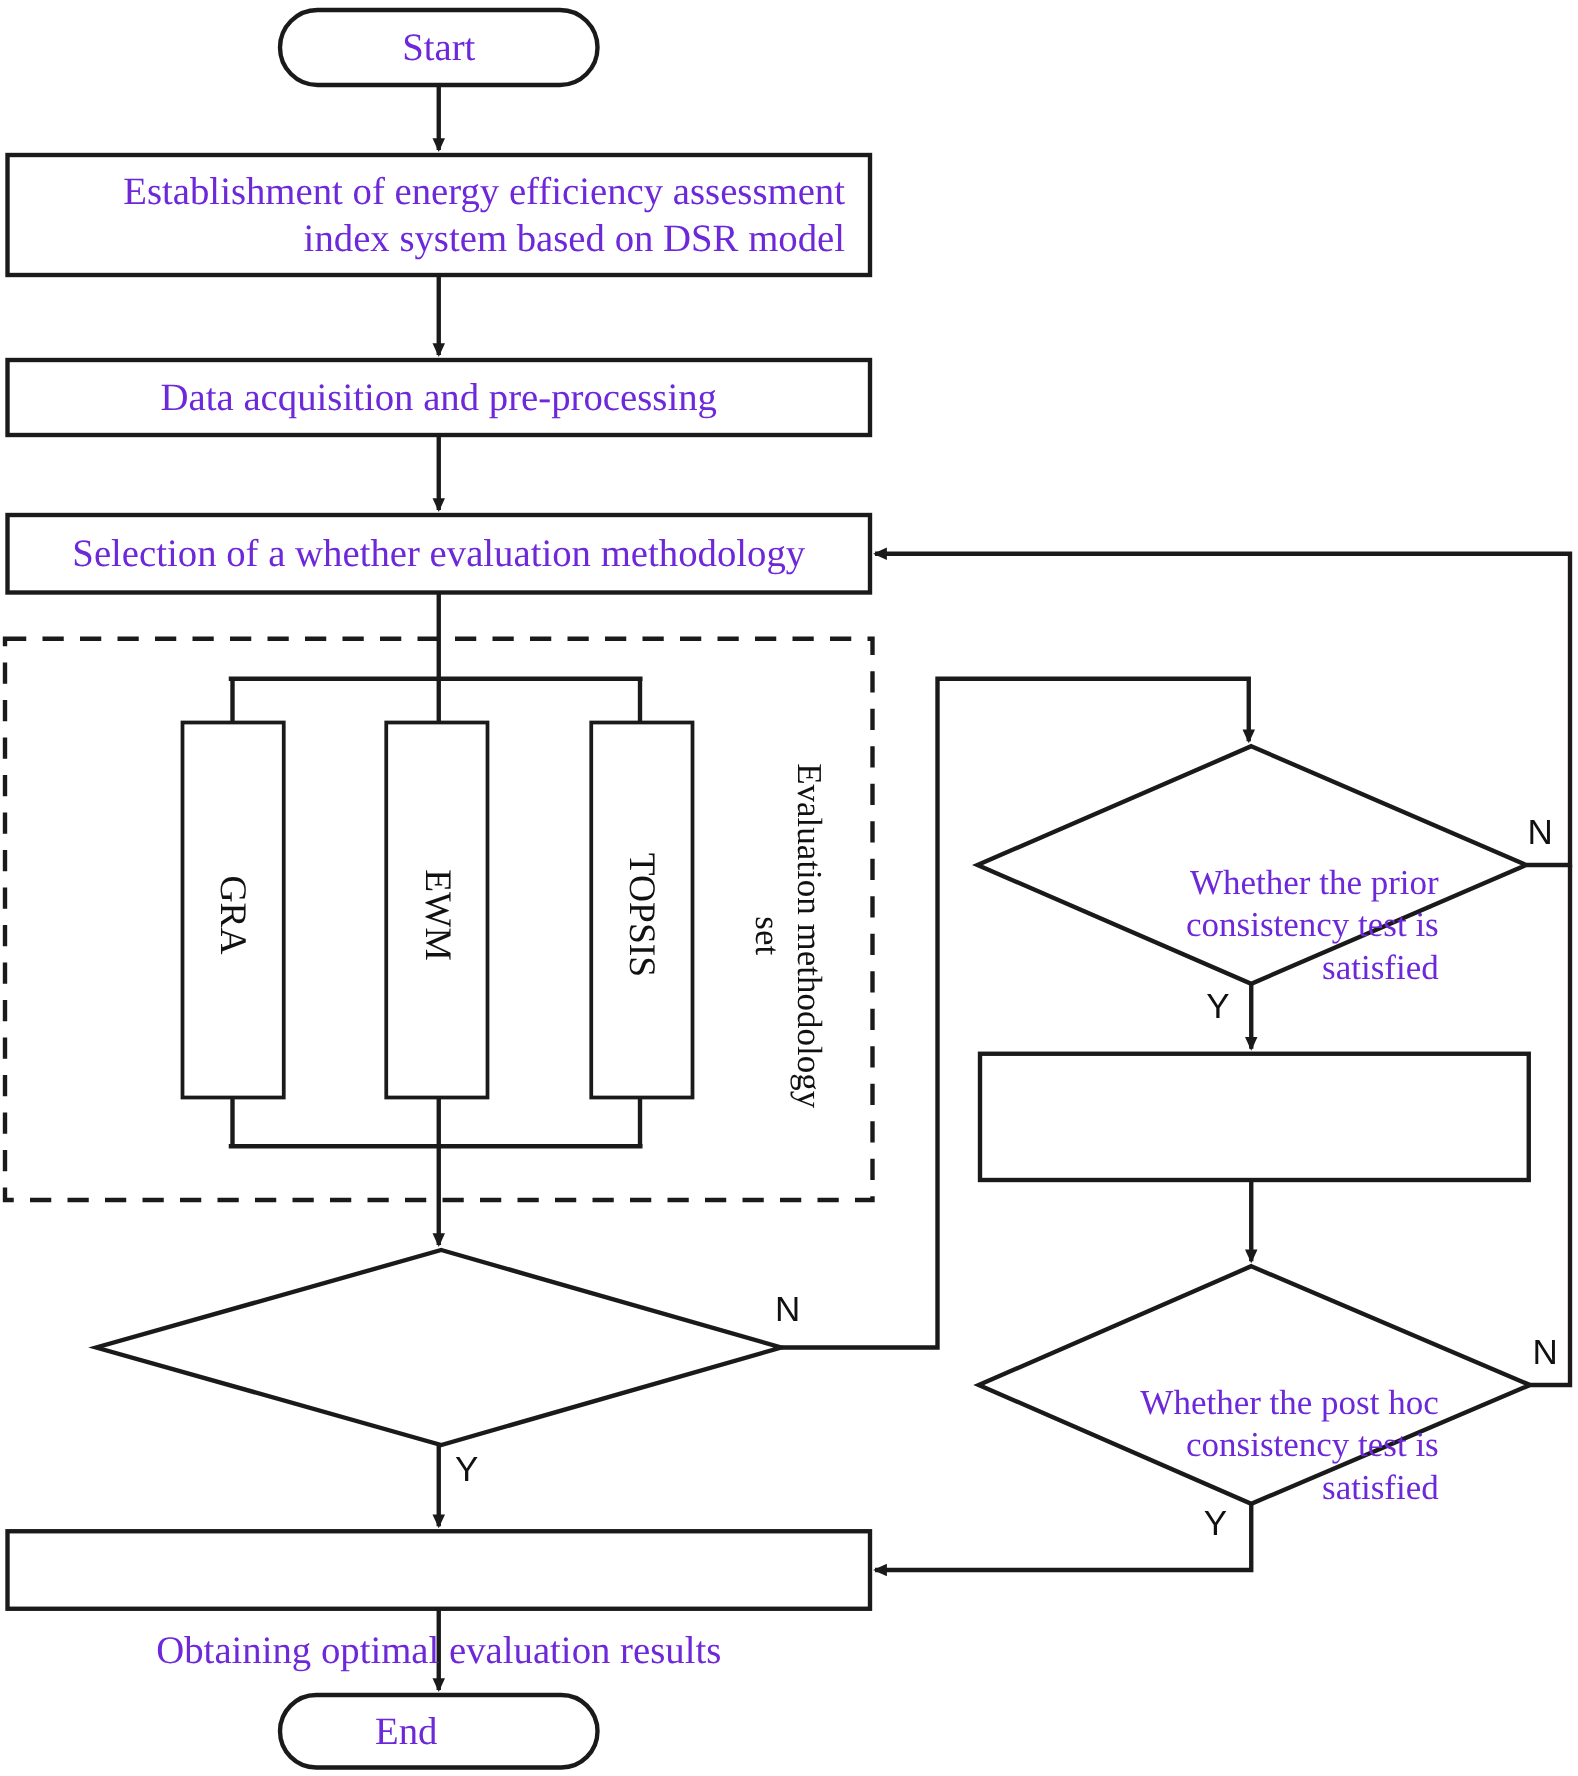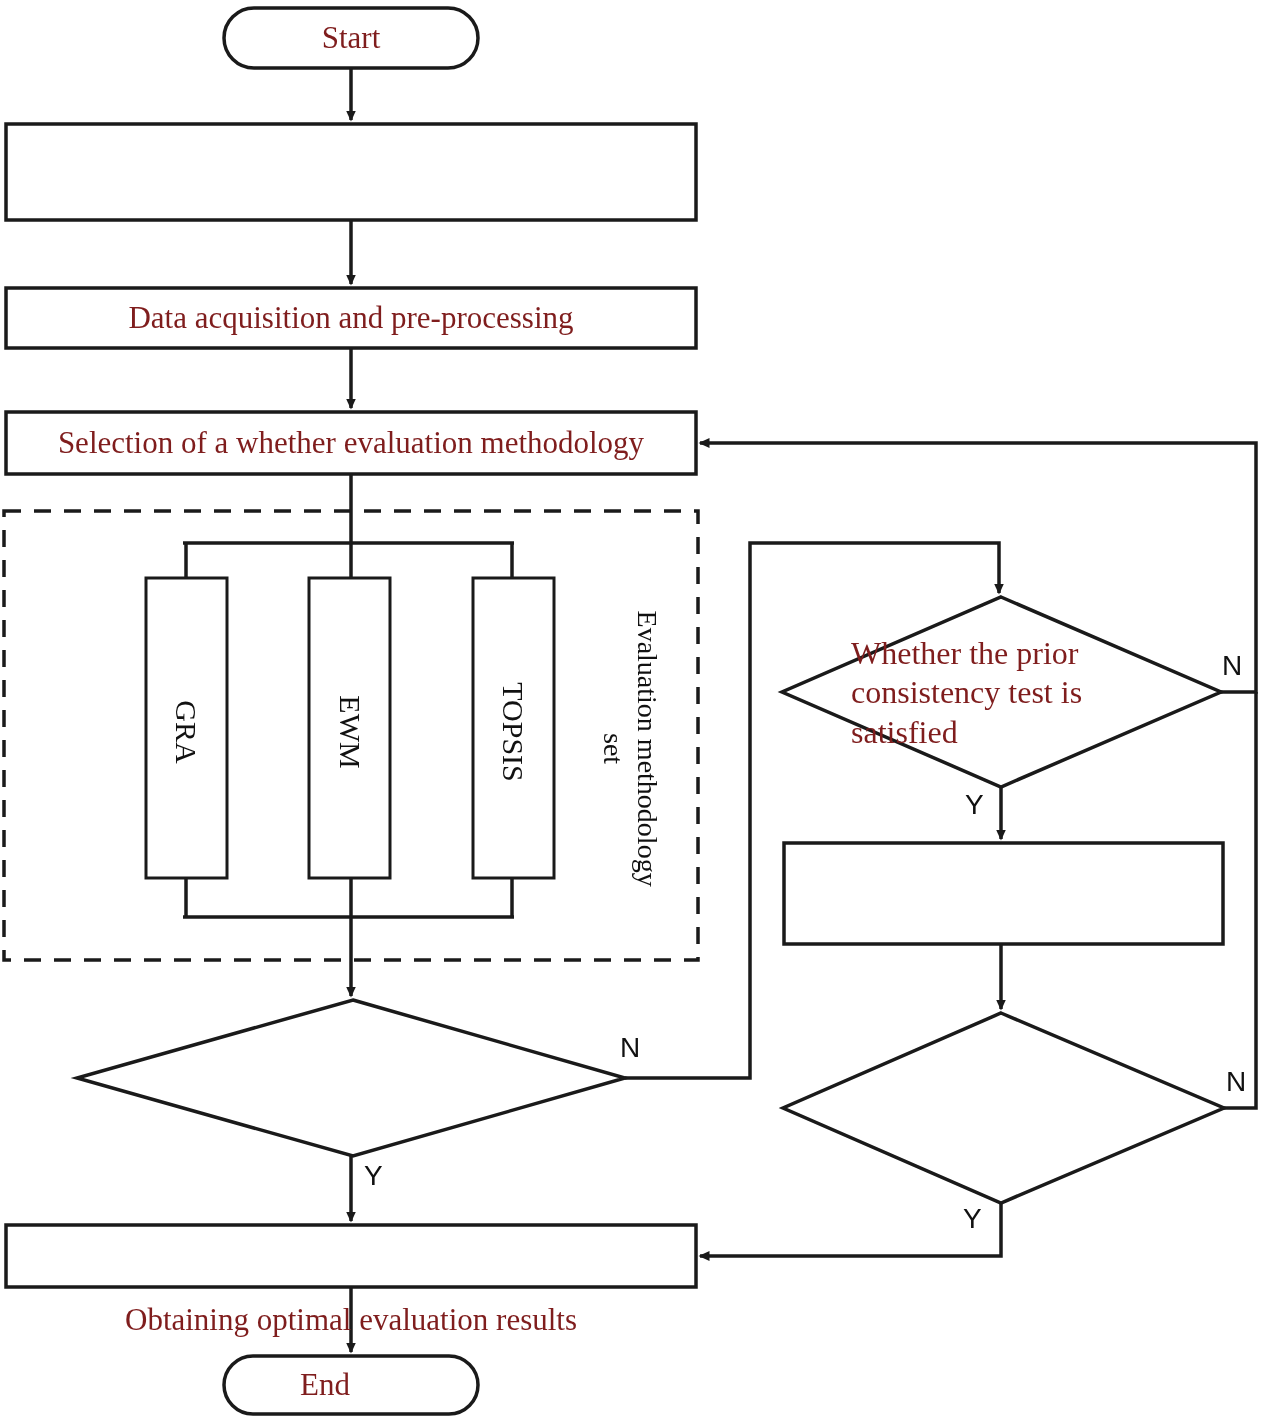--- a/index.html
+++ b/index.html
@@ -20,31 +20,31 @@
     left: 0;
     top: 0;
     width: 1262px;
     height: 1421px;
   }
   .node-text {
     position: absolute;
     display: flex;
     align-items: center;
     justify-content: center;
-    text-align: left;
-    color: #7f1d1d;
+    text-align: right;
+    color: #6d28d9;
     line-height: 1.22;
     pointer-events: none;
     font-family: "Liberation Serif", "DejaVu Serif", serif;
   }
   .serif { font-family: "Liberation Serif", "DejaVu Serif", serif; }
   .sans  { font-family: "Liberation Sans", "DejaVu Sans", sans-serif; }
   .terminal-label { font-size: 31px; }
   .process-label  { font-size: 31px; }
-  .decision-label { font-size: 32px; }
+  .decision-label { font-size: 28px; margin-top: 48px; }
   .decision-sans  { font-size: 30px; }
   .branch-label {
     position: absolute;
     font-size: 28px;
     color: #111111;
     font-family: "Liberation Sans", "DejaVu Sans", sans-serif;
     pointer-events: none;
   }
   .rot-label {
     position: absolute;
@@ -140,20 +140,21 @@
 
     <polyline points="1221,692 1256,692 1256,443 700,443" fill="none" stroke="#1a1a1a" stroke-width="3.5" marker-end="url(#arrow)"></polyline>
 
     <polyline points="1224,1108 1256,1108 1256,692" fill="none" stroke="#1a1a1a" stroke-width="3.5"></polyline>
 
     <polyline points="1001,1203 1001,1256 700,1256" fill="none" stroke="#1a1a1a" stroke-width="3.5" marker-end="url(#arrow)"></polyline>
   </svg>
 
   <div class="node-text terminal-label serif" style="left:224px; top:8px; width:254px; height:60px;">Start</div>
 
+  <div class="node-text process-label serif" style="left:26px; top:124px; width:650px; height:96px;">Establishment of energy efficiency assessment index system based on DSR model</div>
 
   <div class="node-text process-label serif" style="left:26px; top:288px; width:650px; height:60px;">Data acquisition and pre-processing</div>
 
   <div class="node-text process-label serif" style="left:26px; top:412px; width:650px; height:62px;">Selection of a whether evaluation methodology</div>
 
   <div class="rot-method" style="left:96px; top:715px; width:180px; text-align:center;">GRA</div>
 
   <div class="rot-method" style="left:260px; top:715px; width:180px; text-align:center;">EWM</div>
 
   <div class="rot-method" style="left:423px; top:715px; width:180px; text-align:center;"></div>
@@ -163,20 +164,21 @@
   <div class="rot-label" style="left:490px; top:715px; width:280px; white-space:normal; text-align:center;">Evaluation methodology set</div>
 
 
   <div class="node-text process-label serif" style="left:26px; top:1289px; width:650px; height:62px;font-family:Liberation Serif, serif;">Obtaining optimal evaluation results</div>
 
   <div class="node-text terminal-label serif" style="left:224px; top:1356px; width:202px; height:58px;">End</div>
 
   <div class="node-text decision-label serif" style="left:851px; top:638px; width:300px; height:110px;">Whether the prior consistency test is satisfied</div>
 
 
+  <div class="node-text decision-label serif" style="left:851px; top:1054px; width:300px; height:110px;">Whether the post hoc consistency test is satisfied</div>
 
   <div class="branch-label" style="left:620px; top:1032px;">N</div>
   <div class="branch-label" style="left:364px; top:1160px;">Y</div>
 
   <div class="branch-label" style="left:1222px; top:650px;">N</div>
   <div class="branch-label" style="left:965px; top:789px;">Y</div>
 
   <div class="branch-label" style="left:1226px; top:1066px;">N</div>
   <div class="branch-label" style="left:963px; top:1203px;">Y</div>
 

